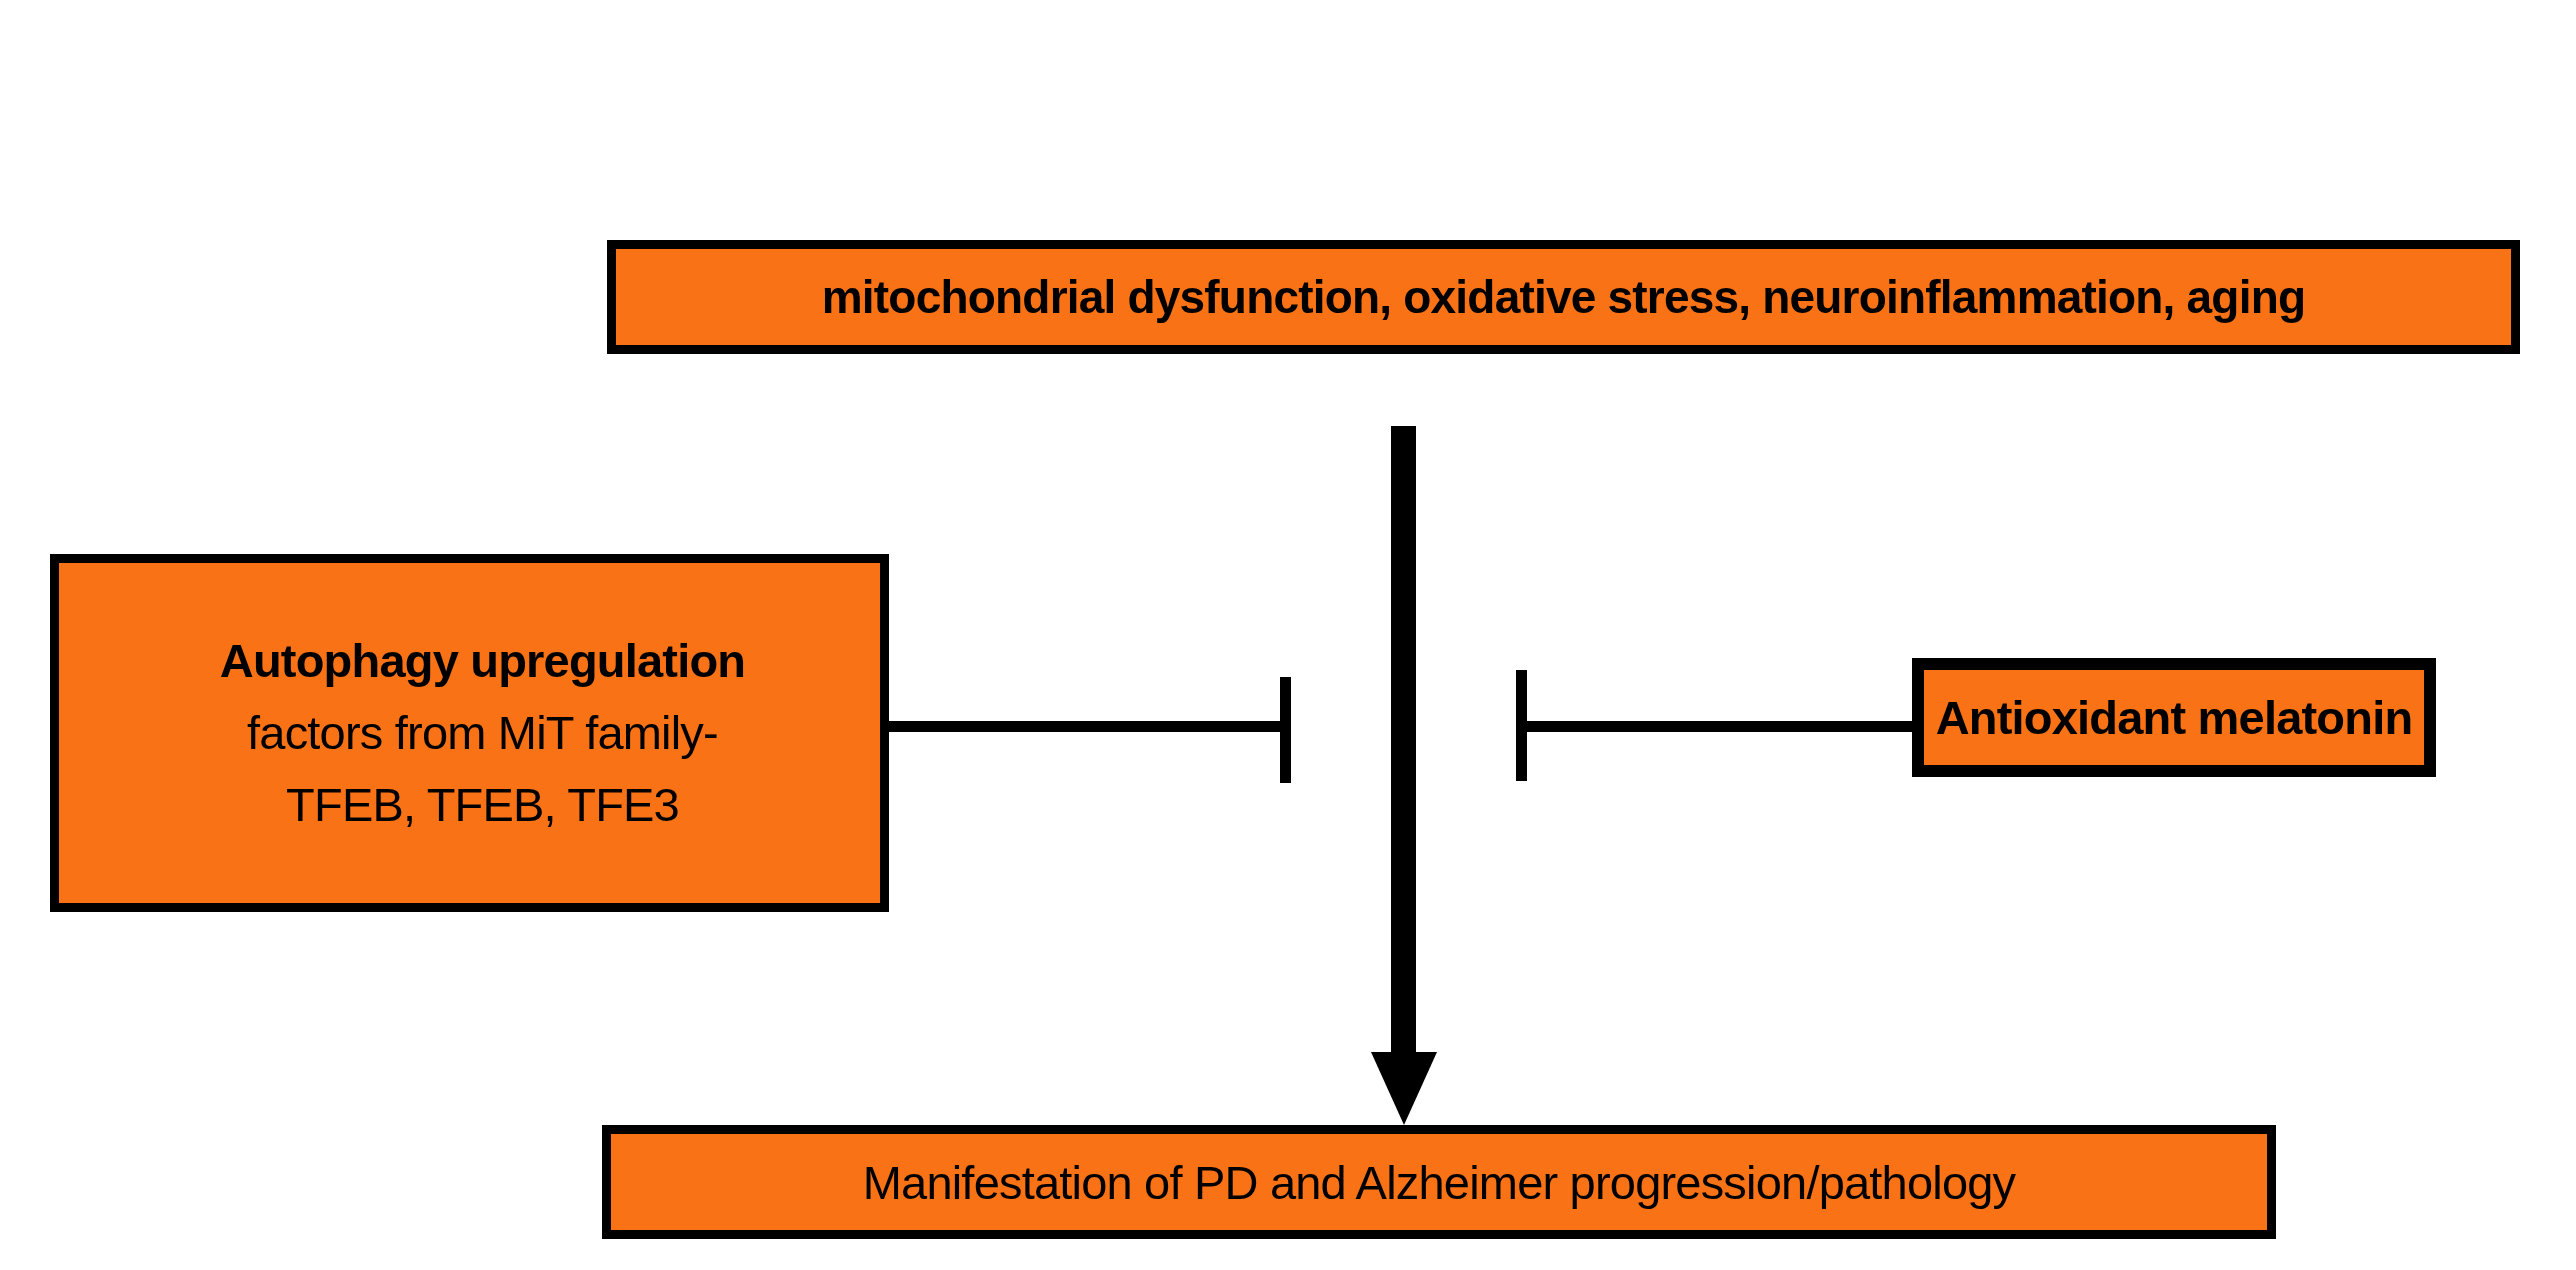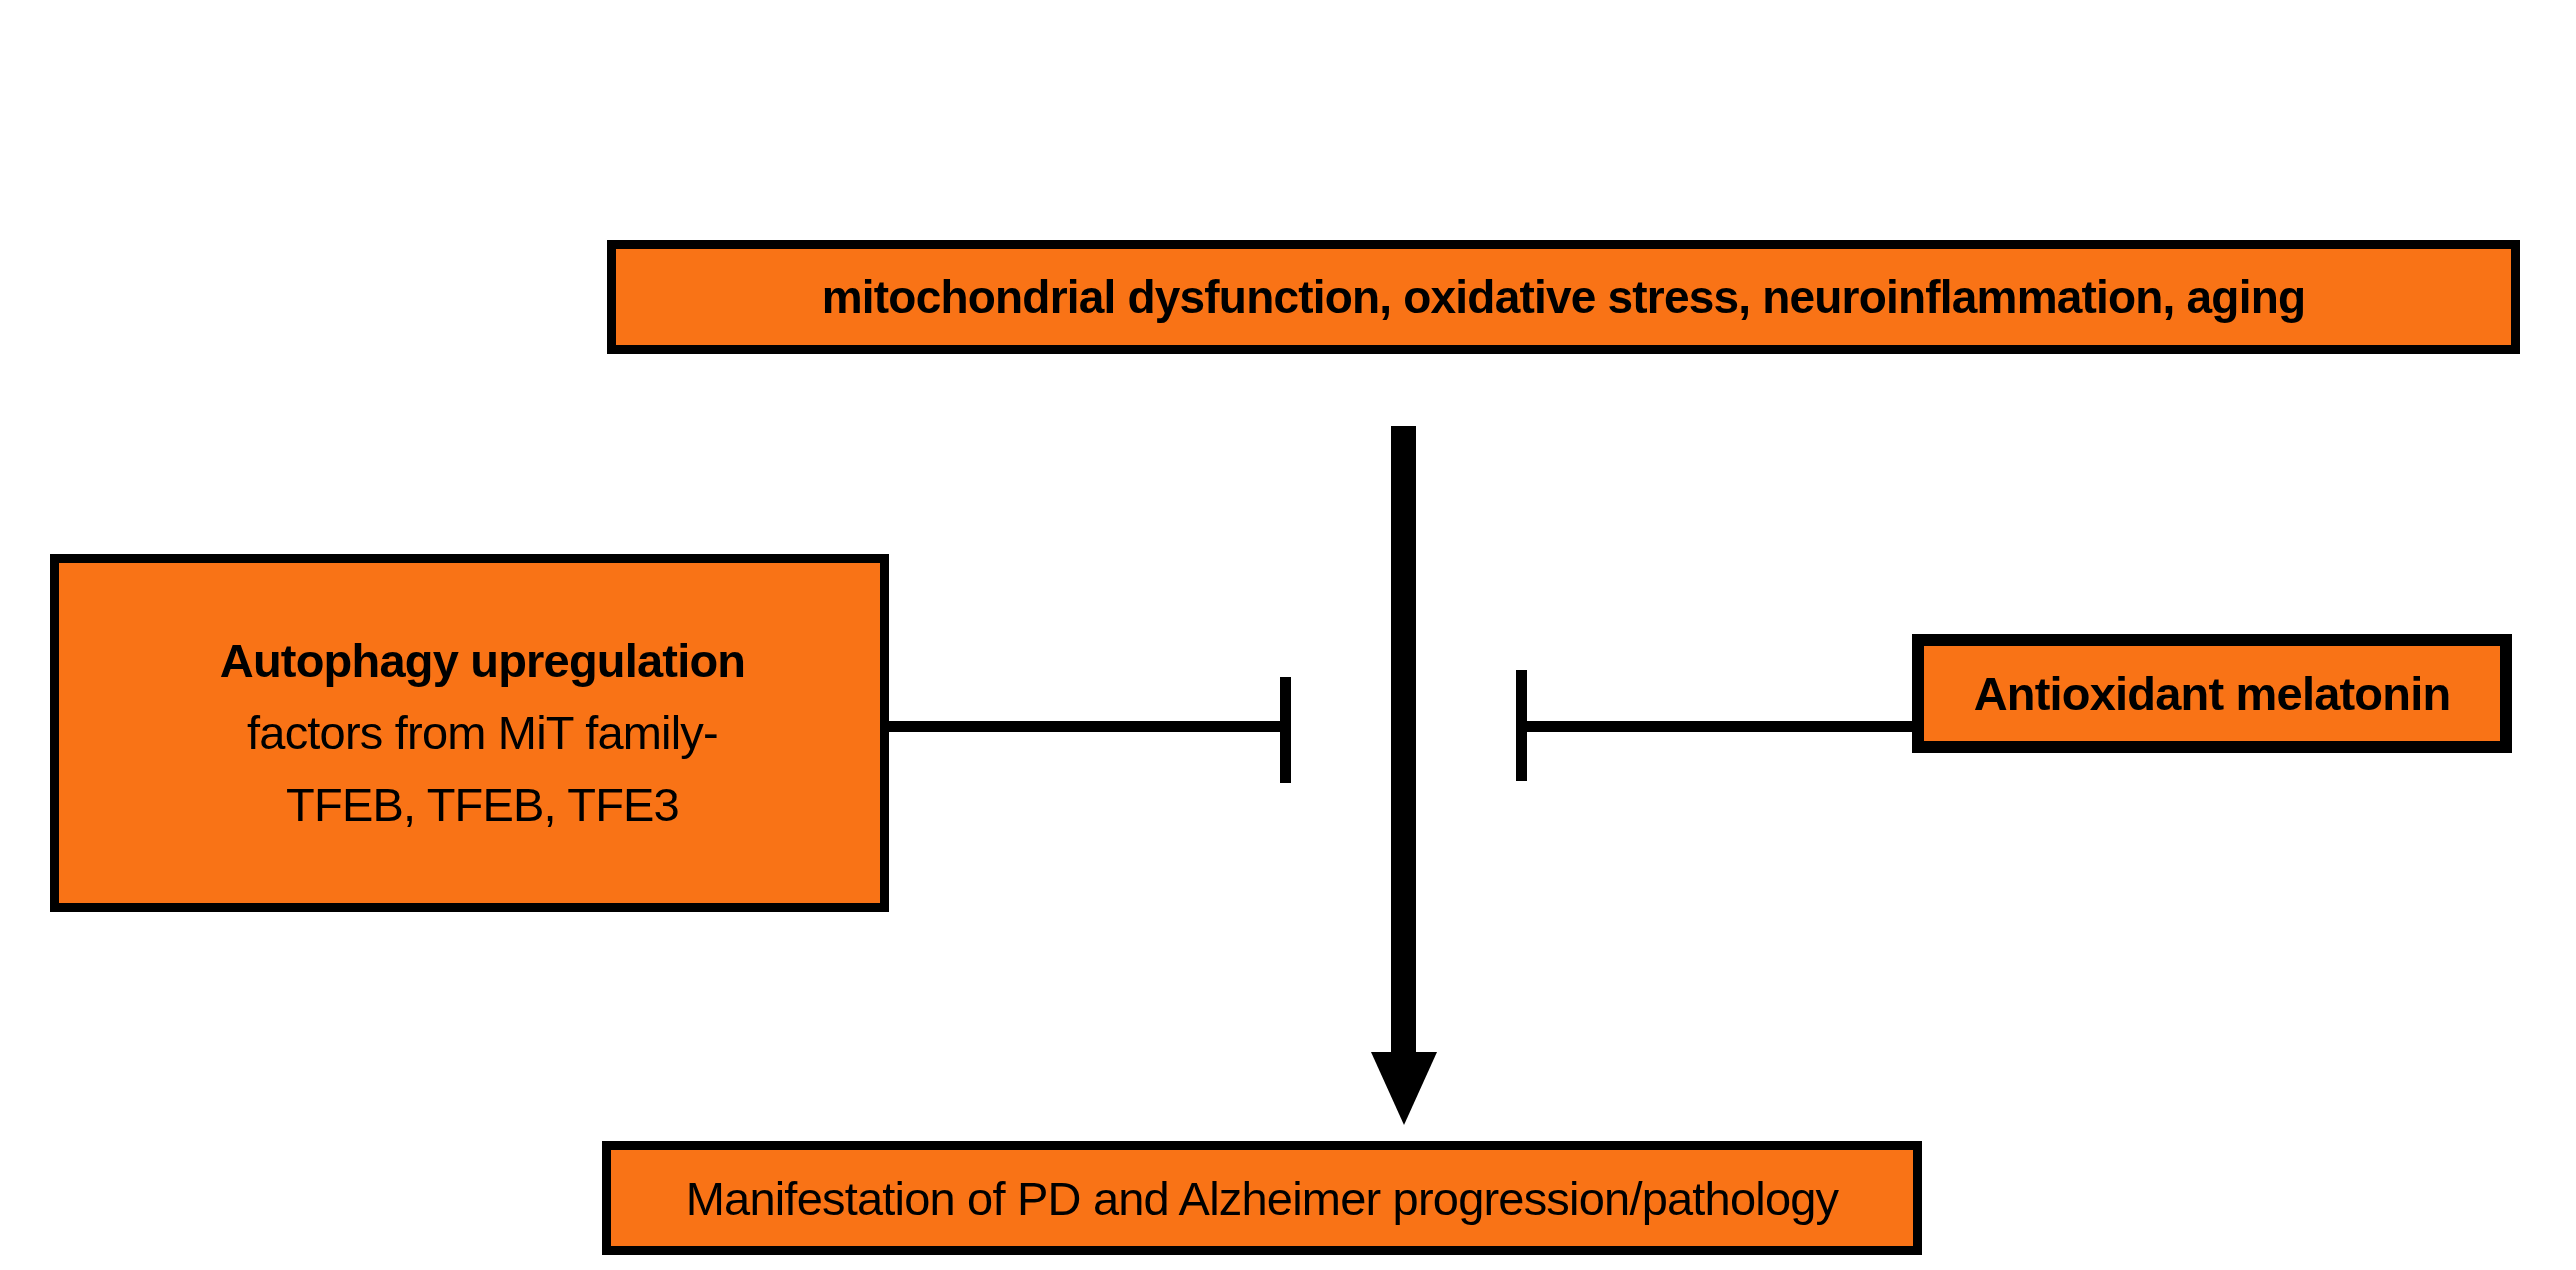--- a/index.html
+++ b/index.html
@@ -57,38 +57,37 @@
     font-size: 47px;
     line-height: 72px;
     letter-spacing: -0.8px;
     white-space: nowrap;
   }
   .box-autophagy .bold-line {
     font-weight: bold;
   }
   .box-melatonin {
     left: 1912px;
-    top: 634px;
-    width: 600px;
+    top: 658px;
+    width: 524px;
     height: 119px;
     border-width: 12.2px;
     font-weight: bold;
     font-size: 47px;
     letter-spacing: -0.8px;
     white-space: nowrap;
   }
   .box-outcome {
     left: 602px;
     top: 1125px;
-    width: 1320px;
+    width: 1674px;
     height: 114px;
     font-size: 47px;
     letter-spacing: -0.8px;
     white-space: nowrap;
-    margin-top: 16px;
   }
   .arrow-shaft {
     position: absolute;
     left: 1391px;
     top: 426px;
     width: 25px;
     height: 627px;
     background: #000000;
   }
   .arrow-head {

